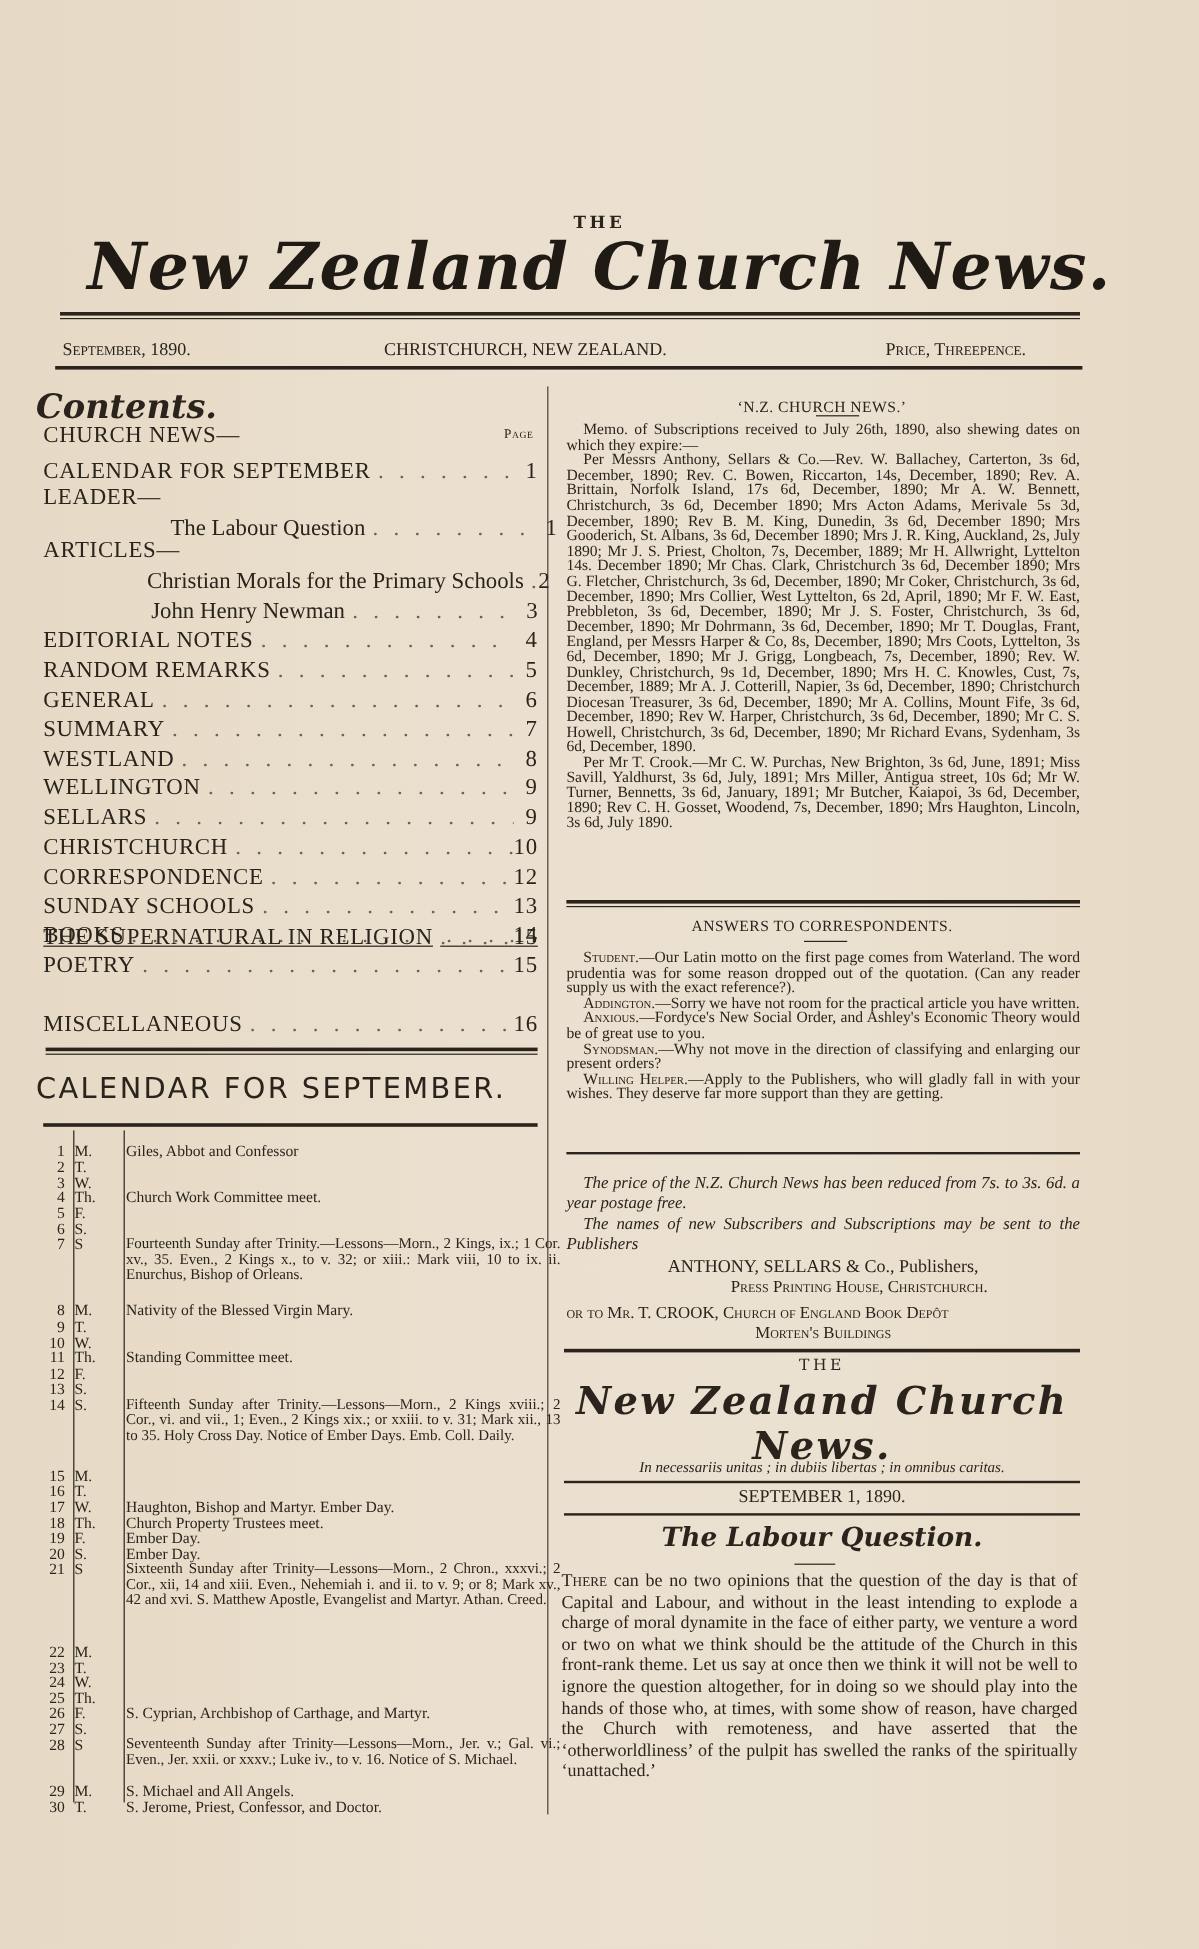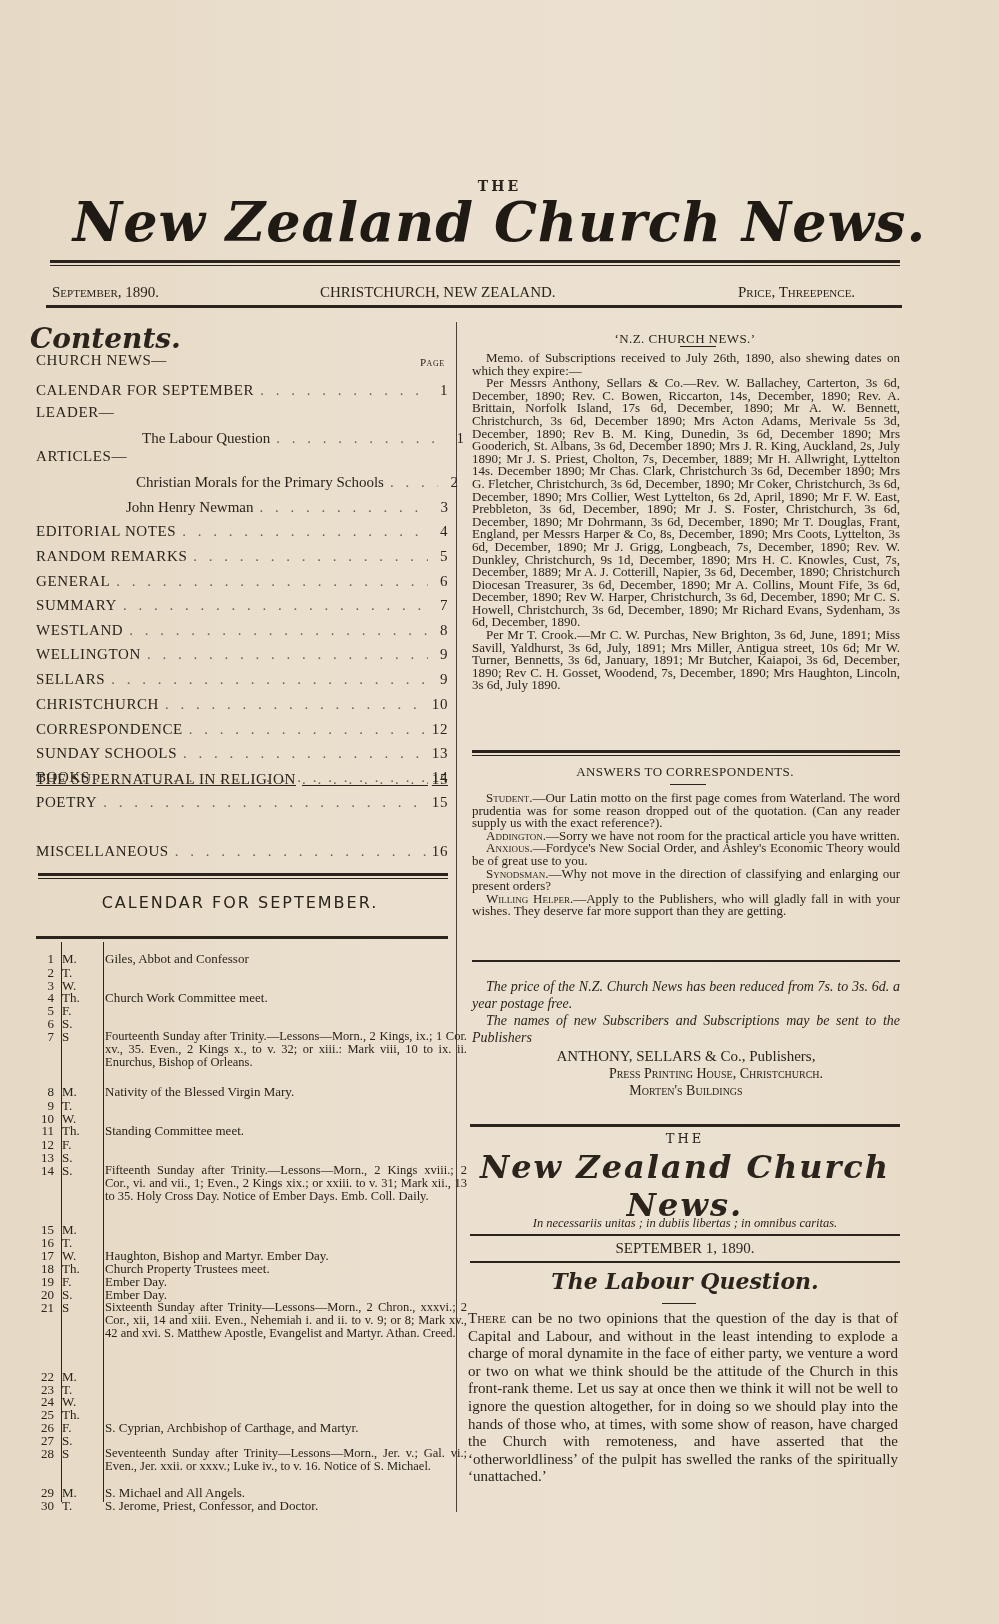--- a/index.html
+++ b/index.html
@@ -12,26 +12,26 @@
   }
   .page { position:absolute; left:0; top:0; width:999px; height:1624px;
     background:linear-gradient(90deg,#e6d9c5 0%,#ebe0cf 40%,#ebe1d0 70%,#e7dac6 100%); }
   .abs { position:absolute; }
   .rule { position:absolute; background:#2a241d; }
   .the-top { left:0; width:999px; top:178px; text-align:center; font-family:"DejaVu Serif", serif; font-size:14px; letter-spacing:3px; font-weight:bold; }
   .masthead { left:0; width:999px; top:190px; text-align:center; font-family:"DejaVu Serif", serif; font-size:54px; font-weight:bold; font-style:italic; letter-spacing:1px; color:#1f1a14; }
   .dateline { top:284px; font-family:"Liberation Serif", serif; font-size:15px; }
   .sc { font-variant:small-caps; }
   .contents-title { left:30px; width:420px; top:322px; font-size:28px; font-weight:bold; font-style:italic; }
-  .toc-row { position:absolute; left:36px; width:412px; font-family:"Liberation Serif", serif; font-size:15px; letter-spacing:0.6px; display:flex; }
+  .toc-row { position:absolute; left:36px; width:412px; font-family:"Liberation Serif", serif; font-size:19px; letter-spacing:0.6px; display:flex; }
   .toc-row .lbl { white-space:nowrap; }
   .toc-row .dots { flex:1; overflow:hidden; white-space:nowrap; color:#6a6258; padding:0 6px; letter-spacing:4px; }
   .toc-row .pg { width:20px; text-align:right; }
   .page-hdr { position:absolute; left:420px; top:356px; font-family:"Liberation Serif", serif; font-size:11px; font-variant:small-caps; letter-spacing:0.5px;}
-  .cal-title { left:30px; width:420px; top:893px; text-align:center; font-family:"DejaVu Sans", sans-serif; font-size:16px; letter-spacing:2px; }
+  .cal-title { left:30px; width:420px; top:893px; font-family:"DejaVu Sans", sans-serif; font-size:24px; letter-spacing:2px; }
   .cal-row { position:absolute; left:32px; width:412px; font-family:"Liberation Serif", serif; font-size:13px; line-height:13px; }
   .cal-row .num { position:absolute; left:0; width:22px; text-align:right; }
   .cal-row .day { position:absolute; left:30px; }
   .cal-row .ev { position:absolute; left:73px; width:362px; text-align:justify; }
   .r-col { font-family:"Liberation Serif", serif; }
   .r-heading { left:470px; width:430px; text-align:center; font-size:13px; letter-spacing:0.4px; }
   .para { position:absolute; left:472px; width:428px; font-family:"Liberation Serif", serif; font-size:13px; line-height:12.6px; text-align:justify; }
   .para p { margin:0; text-indent:14px; }
   .ital { font-style:italic; }
   .lower-mast { left:465px; width:440px; top:1148px; text-align:center; font-family:"DejaVu Serif", serif; font-weight:bold; font-style:italic; font-size:32px; letter-spacing:2px; }
@@ -339,20 +339,21 @@
       <p><span class="sc">Synodsman.</span><span>—Why not move in the direction of classifying and enlarging our present orders?</span></p>
       <p><span class="sc">Willing Helper.</span><span>—Apply to the Publishers, who will gladly fall in with your wishes. They deserve far more support than they are getting.</span></p>
     </div>
   <div class="rule" style="left:472px;width:428px;top:960px;height:2px;"></div>
 
   <div class="para" style="top:978px;font-size:14px;line-height:17px;">
     <p class="ital">The price of the N.Z. Church News has been reduced from 7s. to 3s. 6d. a year postage free.</p>
     <p class="ital">The names of new Subscribers and Subscriptions may be sent to the Publishers</p>
     <div style="text-align:center;font-size:15px;margin-top:2px;">ANTHONY, SELLARS &amp; Co., Publishers,</div>
     <div class="sc" style="text-align:center;padding-left:60px;">Press Printing House, Christchurch.</div>
+    <div class="sc" style="text-align:left;margin-top:4px;">or to Mr. T. CROOK, Church of England Book Depôt</div>
     <div class="sc" style="text-align:center;">Morten's Buildings</div>
   </div>
   <div class="rule" style="left:470px;width:430px;top:1124px;height:3px;"></div>
 
   <div class="abs the-top" style="left:465px;width:440px;top:1131px;font-size:13px;font-weight:normal;">THE</div>
   <div class="abs lower-mast">New Zealand Church News.</div>
   <div class="abs ital" style="left:465px;width:440px;top:1216px;text-align:center;font-family:'Liberation Serif',serif;font-size:12.5px;">In necessariis unitas ; in dubiis libertas ; in omnibus caritas.</div>
   <div class="rule" style="left:470px;width:430px;top:1234px;height:2px;"></div>
   <div class="abs" style="left:465px;width:440px;top:1240px;text-align:center;font-family:'Liberation Serif',serif;font-size:15px;">SEPTEMBER 1, 1890.</div>
   <div class="rule" style="left:470px;width:430px;top:1261px;height:2px;"></div>

